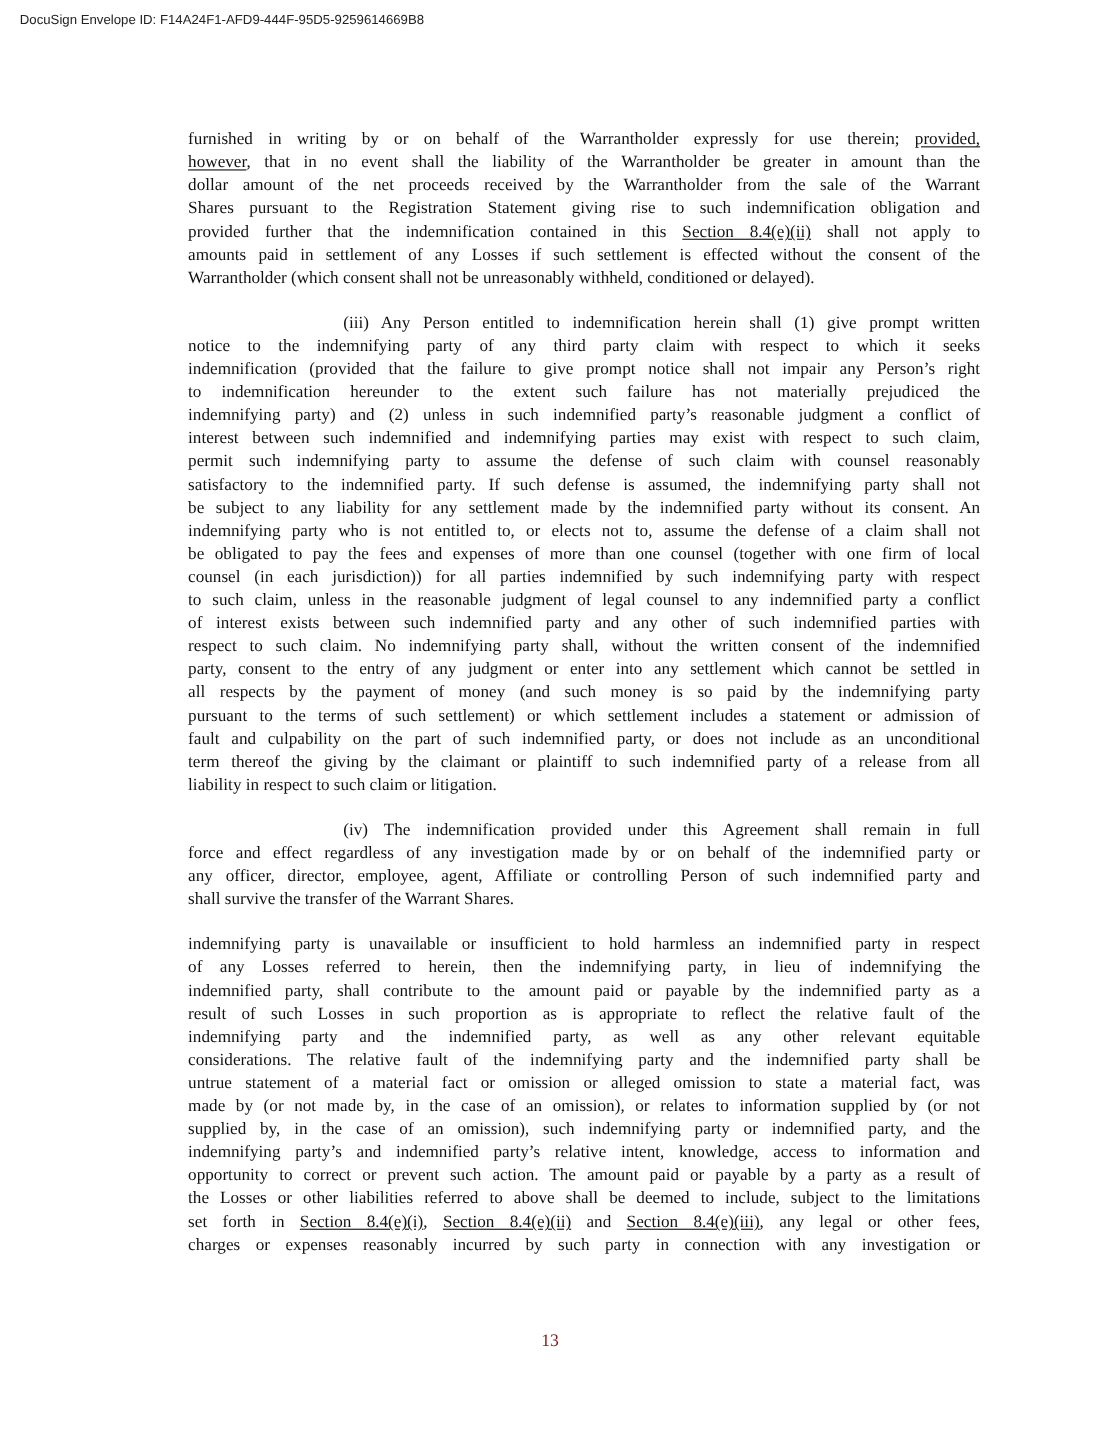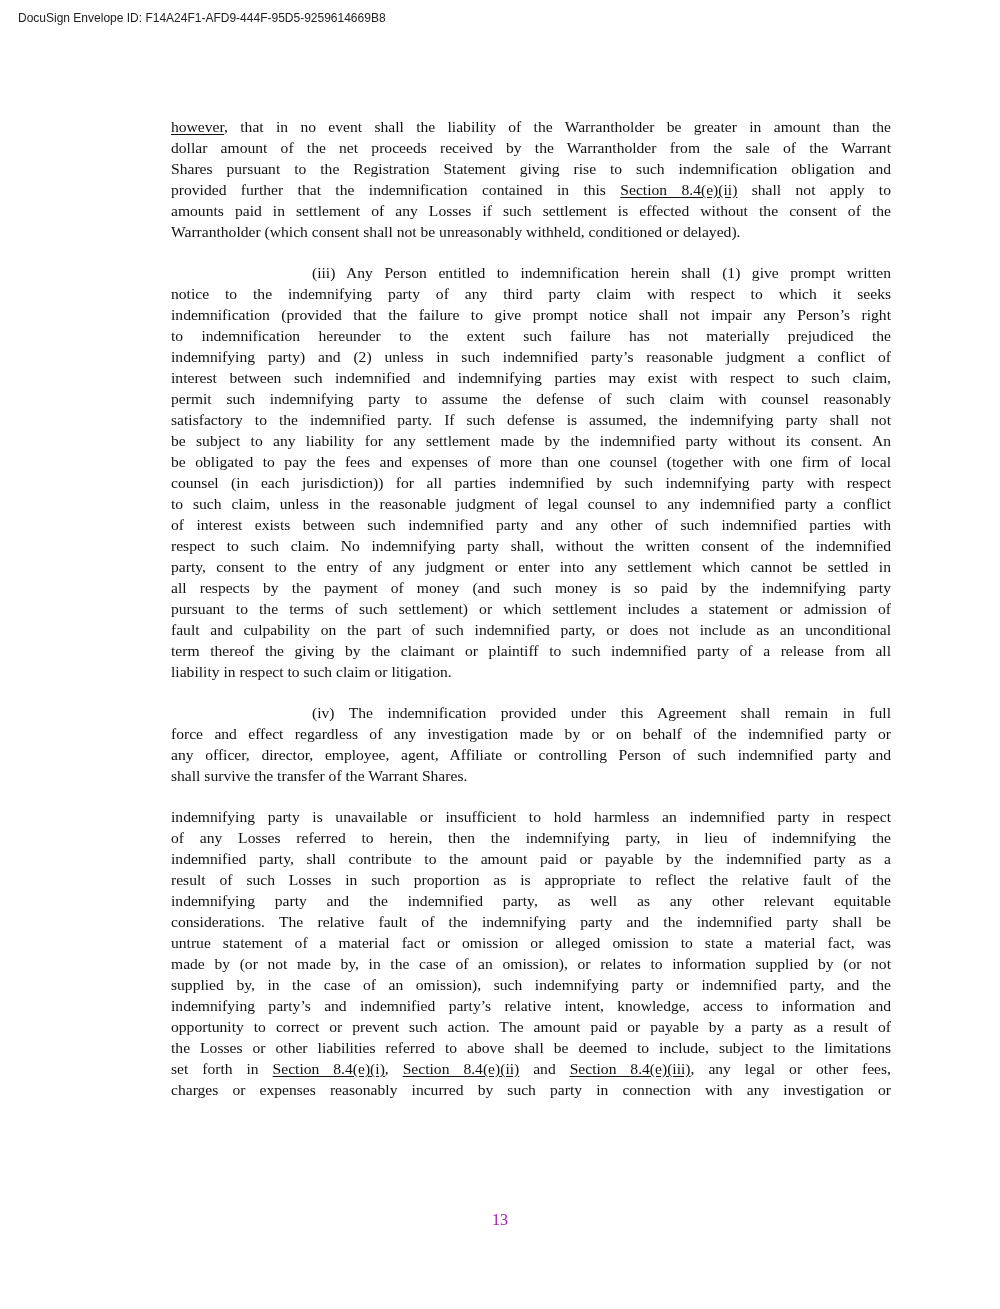--- a/index.html
+++ b/index.html
@@ -17,47 +17,49 @@
       display: block; height: 21px; line-height: 21px;
       text-align: justify; text-align-last: justify; white-space: nowrap;
     }
     .line.last { text-align-last: left; }
     .line.indent-iii { padding-left: 141px; }
     .line.indent-iv { padding-left: 141px; }
     .line.indent-v { padding-left: 146px; }
     .u { text-decoration: underline; text-underline-offset: 2px; }
     .pagenum {
       position: absolute; left: 0; width: 1000px; top: 1211px; text-align: center;
-      font-family: "Liberation Serif", serif; font-size: 16px; color: #a21caf;
+      font-family: "Liberation Serif", serif; font-size: 16px; color: #7f1d1d;
     }
   </style>
 </head>
 <body>
 
 <div class="envelope">DocuSign Envelope ID: F14A24F1-AFD9-444F-95D5-9259614669B8</div>
 
 <div class="page">
   <div class="para">
+      <span class="line"><span>furnished in writing by or on behalf of the Warrantholder expressly for use therein; </span><span class="u">provided,</span></span>
       <span class="line"><span class="u">however</span><span>, that in no event shall the liability of the Warrantholder be greater in amount than the</span></span>
       <span class="line"><span>dollar amount of the net proceeds received by the Warrantholder from the sale of the Warrant</span></span>
       <span class="line"><span>Shares pursuant to the Registration Statement giving rise to such indemnification obligation and</span></span>
       <span class="line"><span>provided further that the indemnification contained in this </span><span class="u">Section 8.4(e)(ii)</span><span> shall not apply to</span></span>
       <span class="line"><span>amounts paid in settlement of any Losses if such settlement is effected without the consent of the</span></span>
       <span class="line last"><span>Warrantholder (which consent shall not be unreasonably withheld, conditioned or delayed).</span></span>
     </div>
   <div class="para">
       <span class="line indent-iii"><span>(iii)   Any Person entitled to indemnification herein shall (1) give prompt written</span></span>
       <span class="line"><span>notice to the indemnifying party of any third party claim with respect to which it seeks</span></span>
       <span class="line"><span>indemnification (provided that the failure to give prompt notice shall not impair any Person’s right</span></span>
       <span class="line"><span>to indemnification hereunder to the extent such failure has not materially prejudiced the</span></span>
       <span class="line"><span>indemnifying party) and (2) unless in such indemnified party’s reasonable judgment a conflict of</span></span>
       <span class="line"><span>interest between such indemnified and indemnifying parties may exist with respect to such claim,</span></span>
       <span class="line"><span>permit such indemnifying party to assume the defense of such claim with counsel reasonably</span></span>
       <span class="line"><span>satisfactory to the indemnified party. If such defense is assumed, the indemnifying party shall not</span></span>
       <span class="line"><span>be subject to any liability for any settlement made by the indemnified party without its consent.  An</span></span>
+      <span class="line"><span>indemnifying party who is not entitled to, or elects not to, assume the defense of a claim shall not</span></span>
       <span class="line"><span>be obligated to pay the fees and expenses of more than one counsel (together with one firm of local</span></span>
       <span class="line"><span>counsel (in each jurisdiction)) for all parties indemnified by such indemnifying party with respect</span></span>
       <span class="line"><span>to such claim, unless in the reasonable judgment of legal counsel to any indemnified party a conflict</span></span>
       <span class="line"><span>of interest exists between such indemnified party and any other of such indemnified parties with</span></span>
       <span class="line"><span>respect to such claim.  No indemnifying party shall, without the written consent of the indemnified</span></span>
       <span class="line"><span>party, consent to the entry of any judgment or enter into any settlement which cannot be settled in</span></span>
       <span class="line"><span>all respects by the payment of money (and such money is so paid by the indemnifying party</span></span>
       <span class="line"><span>pursuant to the terms of such settlement) or which settlement includes a statement or admission of</span></span>
       <span class="line"><span>fault and culpability on the part of such indemnified party, or does not include as an unconditional</span></span>
       <span class="line"><span>term thereof the giving by the claimant or plaintiff to such indemnified party of a release from all</span></span>

